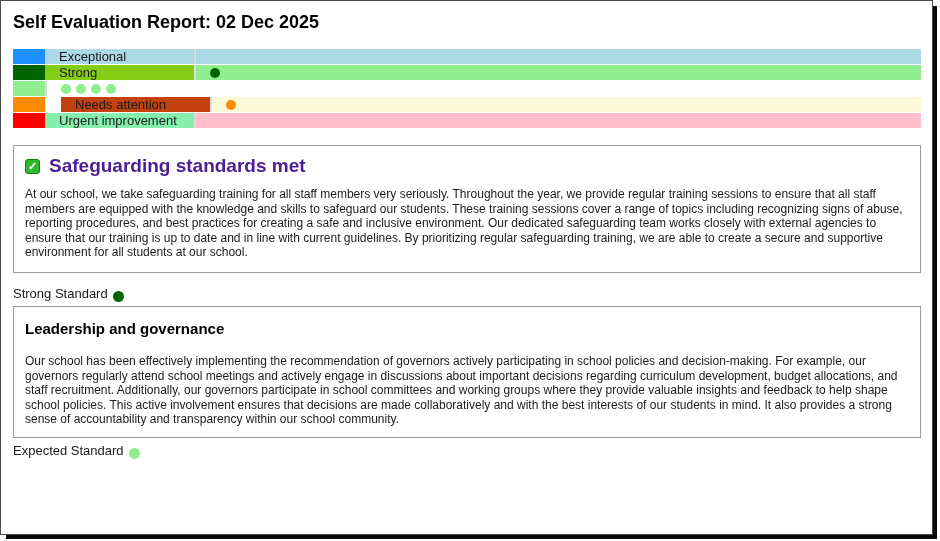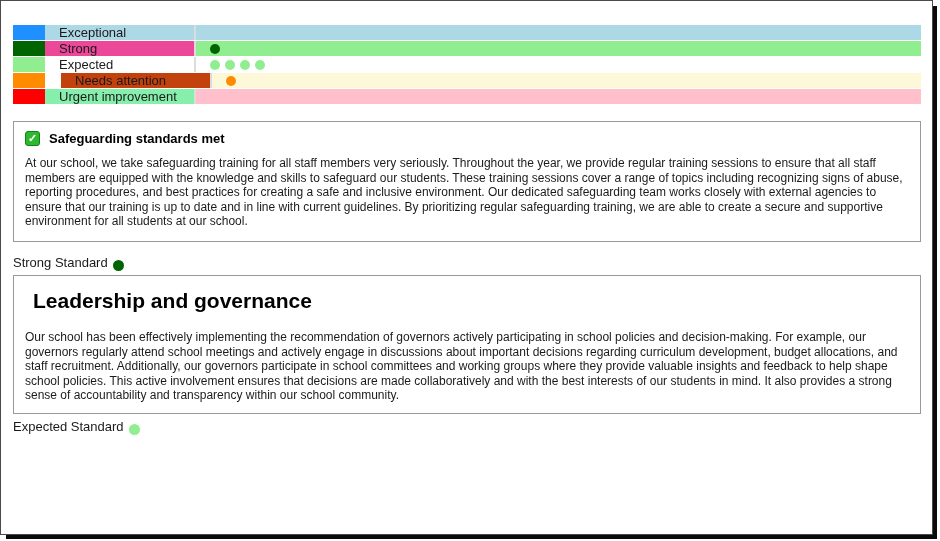--- a/index.html
+++ b/index.html
@@ -80,23 +80,23 @@
     border-radius: 3px;
     color: #fff;
     font-size: 11px;
     font-weight: bold;
     display: flex;
     align-items: center;
     justify-content: center;
     line-height: 1;
   }
   .box-check-title {
-    font-size: 13px;
-    font-weight: bold;
-    color: #000000;
+    font-size: 19px;
+    font-weight: bold;
+    color: #4c1d95;
   }
   .box-paragraph {
     font-size: 12px;
     line-height: 14.6px;
     margin: 10px 0 0 0;
     color: #1b1b1b;
   }
   .standard-line {
     display: flex;
     align-items: flex-end;
@@ -109,60 +109,58 @@
     border-radius: 50%;
     display: inline-block;
     margin-left: 5px;
   }
   .leadership-box {
     border: 1px solid #999;
     margin-top: 4px;
     padding: 11px 11px 10px 11px;
   }
   .box-heading {
-    font-size: 21px;
+    font-size: 15px;
     font-weight: bold;
     color: #000;
-    margin: 2px 0 0 8px;
+    margin: 2px 0 0 0;
   }
   .leadership-box .box-paragraph {
     margin-top: 17px;
   }
 </style>
 </head>
 <body>
 
 <div class="window">
 
+  <h1 class="page-title">Self Evaluation Report: 02 Dec 2025</h1>
 
   <div class="legend">
 
     <div class="legend-row">
       <div class="swatch-cell" style="background-color: rgb(30, 144, 255);"></div>
       <div class="label-cell" style="background-color: rgb(173, 216, 230);">
         <span>Exceptional</span>
       </div>
       <div class="content-cell" style="background-color: rgb(173, 216, 230);"></div>
     </div>
 
     <div class="legend-row">
       <div class="swatch-cell" style="background-color: rgb(0, 100, 0);"></div>
-      <div class="label-cell" style="background-color: #ec4899;">
+      <div class="label-cell" style="background-color: #84cc16;">
         <span>Strong</span>
       </div>
       <div class="content-cell" style="background-color: rgb(144, 238, 144);">
           <span class="dot" style="background-color: rgb(0, 100, 0);"></span>
         </div>
     </div>
 
     <div class="legend-row">
       <div class="swatch-cell" style="background-color: rgb(144, 238, 144);"></div>
-      <div class="label-cell" style="background-color: rgb(255, 255, 255);">
-        <span>Expected</span>
-      </div>
       <div class="content-cell" style="background-color: rgb(255, 255, 255);">
           <span class="dot" style="background-color: rgb(144, 238, 144);"></span>
           <span class="dot" style="background-color: rgb(144, 238, 144);"></span>
           <span class="dot" style="background-color: rgb(144, 238, 144);"></span>
           <span class="dot" style="background-color: rgb(144, 238, 144);"></span>
         </div>
     </div>
 
     <div class="legend-row">
       <div class="swatch-cell" style="background-color: rgb(255, 140, 0);"></div>

